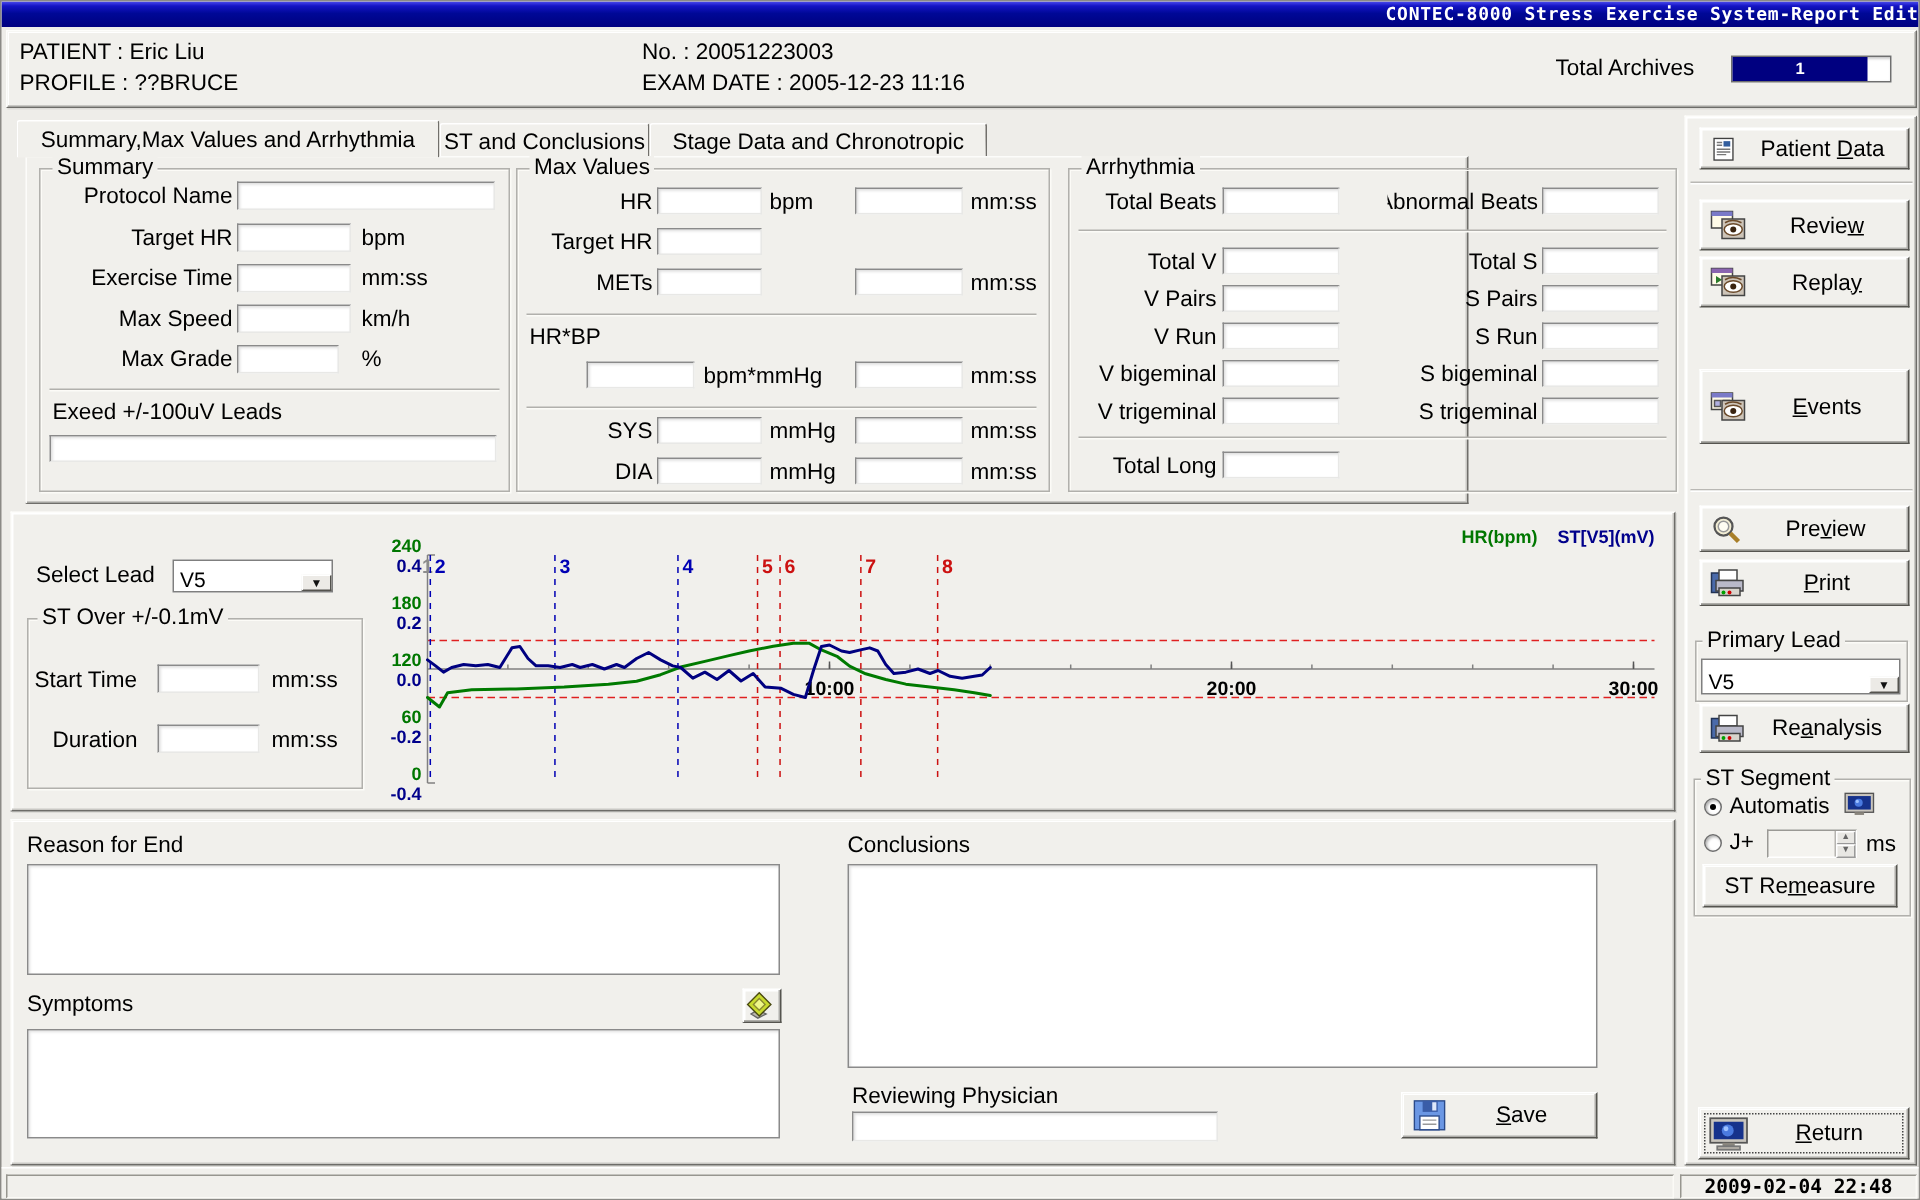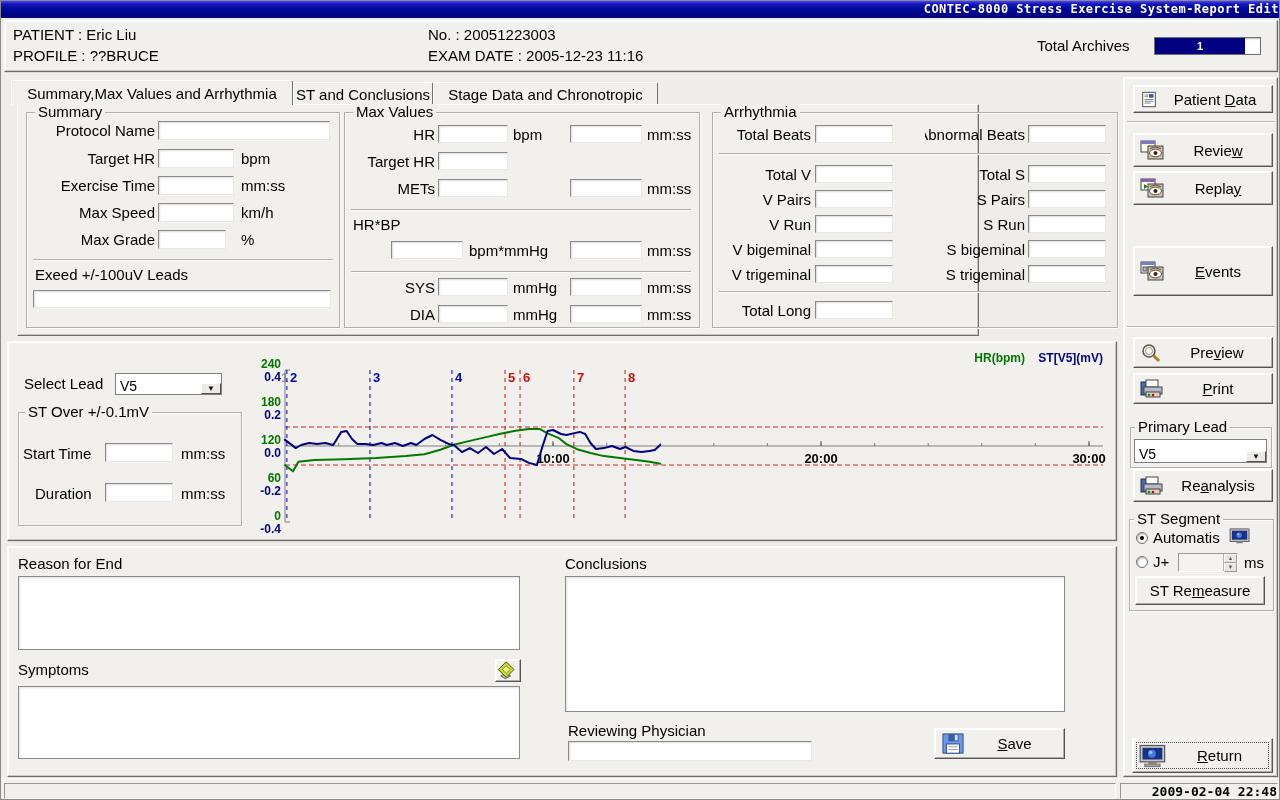--- a/index.html
+++ b/index.html
@@ -46,21 +46,21 @@
   .spin-btns{width:13px;display:flex;flex-direction:column;border-left:1px solid #b5b4b0}
   .spin-btns span{flex:1;font-size:6px;line-height:7px;text-align:center;color:#666;background:#e8e7e3;
     border:1px solid #fff;border-right-color:#999;border-bottom-color:#999;box-sizing:border-box}
   .progress{position:absolute;background:#fff;border:1px solid #6f6f6f;box-shadow:inset 1px 1px 2px rgba(0,0,0,.25);box-sizing:border-box}
   .pfill{height:100%;background:#000080;color:#fff;font:bold 11px "Liberation Sans",sans-serif;
     display:flex;align-items:center;justify-content:center}
   .sep{position:absolute;height:0;border-top:1px solid #b9b8b4;border-bottom:1px solid #fff}
   .statusbar{position:absolute;left:0;top:777px;width:1280px;height:23px;background:#f1f0ec;border-top:1px solid #fff}
   .scell{position:absolute;border:1px solid #97968f;border-bottom-color:#fbfaf6;border-right-color:#fbfaf6;
     background:#f1f0ec;box-sizing:border-box}
-  .dt{font:bold 13px "DejaVu Sans Mono",monospace;text-align:right;line-height:15px}
+  .dt{font:bold 13px "DejaVu Sans Mono",monospace;text-align:center;line-height:15px}
   svg.chart text{font-family:"Liberation Sans",sans-serif}
 </style>
 </head>
 <body>
 
 <div class="screen">
 
   <div class="titlebar">
     <span>CONTEC-8000 Stress Exercise System-Report Edit</span>
   </div>

